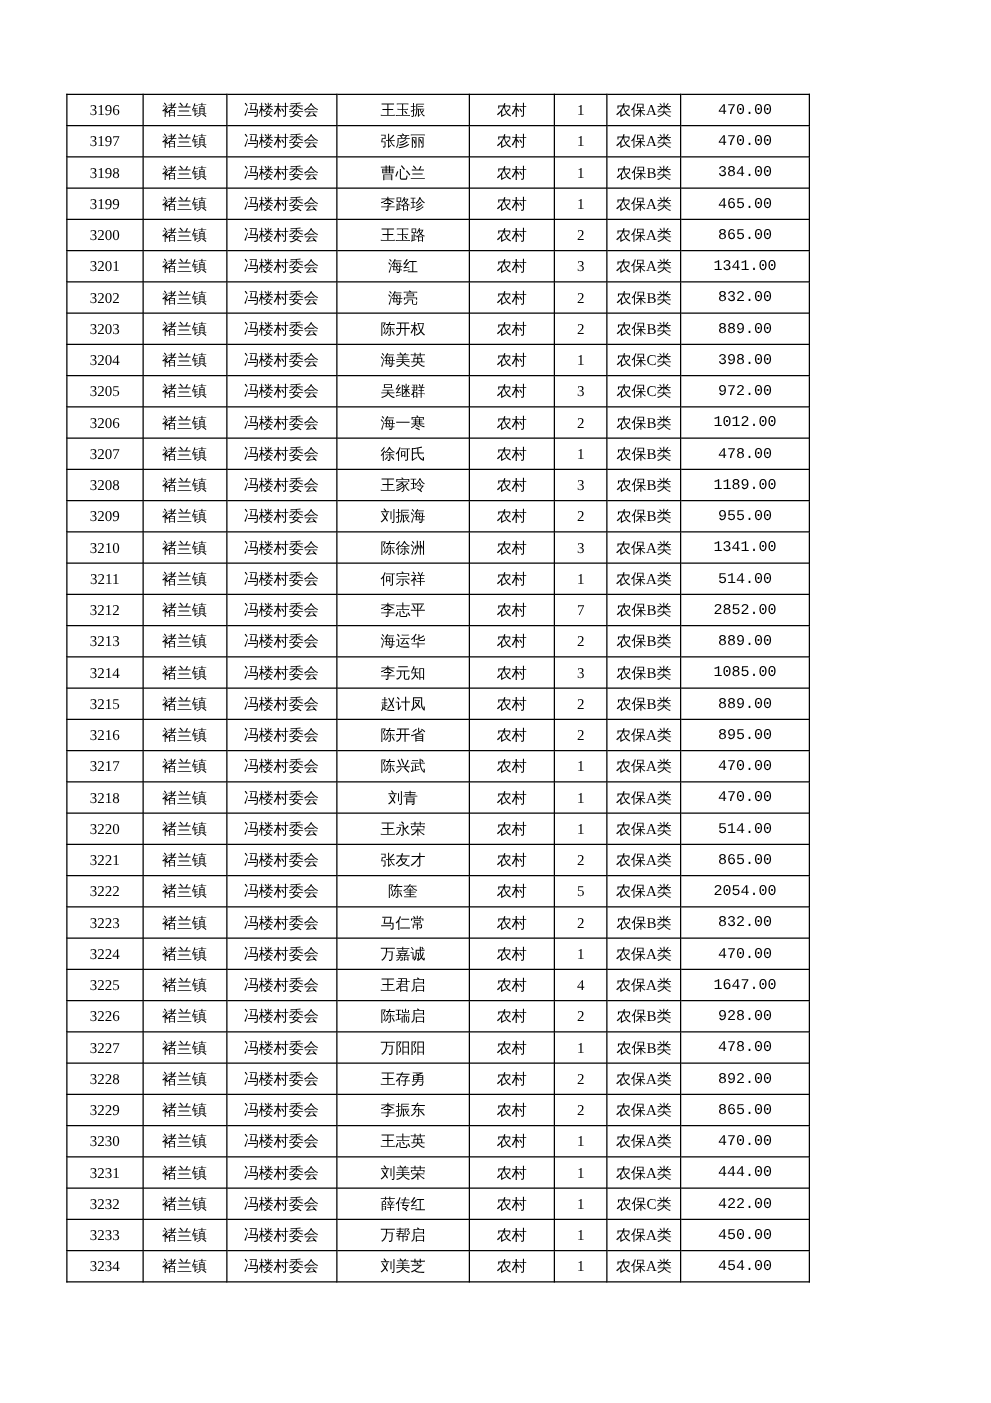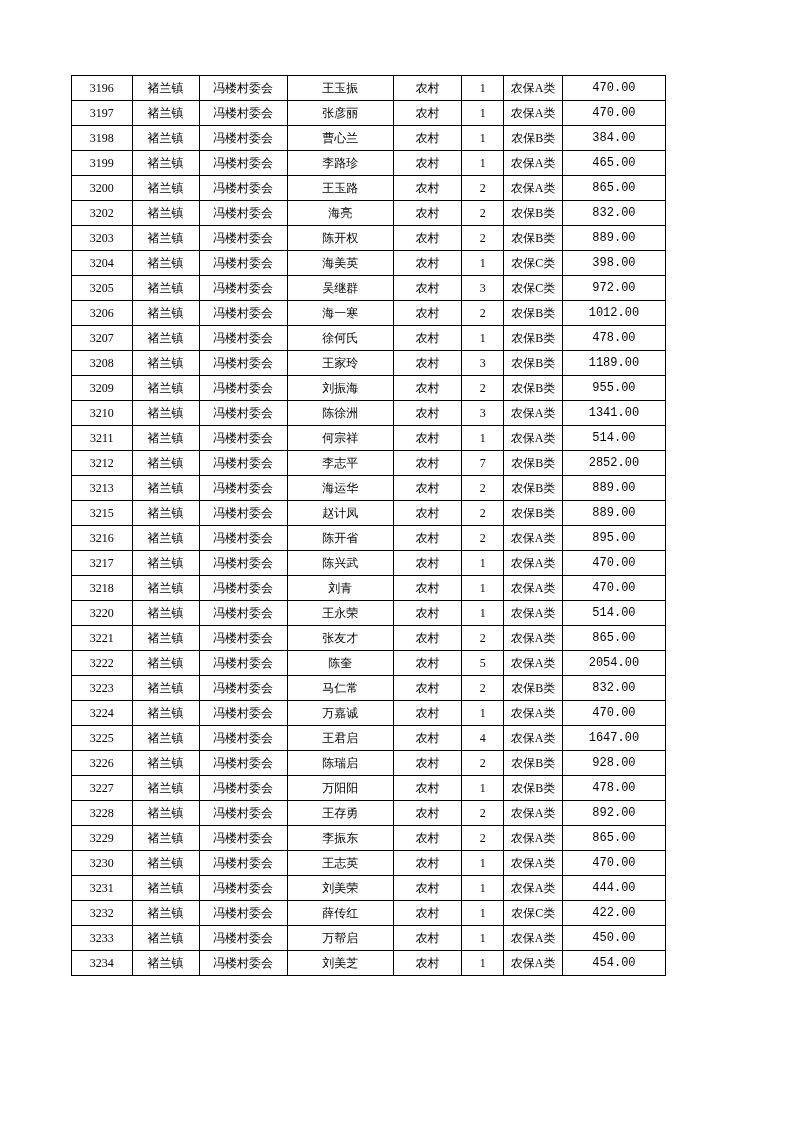--- a/index.html
+++ b/index.html
@@ -11,21 +11,21 @@
   }
   .sheet {
     position: relative;
     width: 793px;
     height: 1122px;
     background: #ffffff;
     overflow: hidden;
   }
   table.payment-table {
     position: absolute;
-    left: 71px;
+    left: 53px;
     top: 75px;
     width: 595px;
     border-collapse: collapse;
     table-layout: fixed;
     padding-left: 16px;
   }
   table.payment-table td {
     border: 1px solid #000000;
     height: 25px;
     text-align: center;
@@ -96,20 +96,30 @@
           <td class="col-0">3200</td>
           <td class="col-1">褚兰镇</td>
           <td class="col-2">冯楼村委会</td>
           <td class="col-3">王玉路</td>
           <td class="col-4">农村</td>
           <td class="col-5">2</td>
           <td class="col-6">农保A类</td>
           <td class="col-7">865.00</td>
         </tr>
         <tr>
+          <td class="col-0">3201</td>
+          <td class="col-1">褚兰镇</td>
+          <td class="col-2">冯楼村委会</td>
+          <td class="col-3">海红</td>
+          <td class="col-4">农村</td>
+          <td class="col-5">3</td>
+          <td class="col-6">农保A类</td>
+          <td class="col-7">1341.00</td>
+        </tr>
+        <tr>
           <td class="col-0">3202</td>
           <td class="col-1">褚兰镇</td>
           <td class="col-2">冯楼村委会</td>
           <td class="col-3">海亮</td>
           <td class="col-4">农村</td>
           <td class="col-5">2</td>
           <td class="col-6">农保B类</td>
           <td class="col-7">832.00</td>
         </tr>
         <tr>
@@ -214,20 +224,30 @@
         </tr>
         <tr>
           <td class="col-0">3213</td>
           <td class="col-1">褚兰镇</td>
           <td class="col-2">冯楼村委会</td>
           <td class="col-3">海运华</td>
           <td class="col-4">农村</td>
           <td class="col-5">2</td>
           <td class="col-6">农保B类</td>
           <td class="col-7">889.00</td>
+        </tr>
+        <tr>
+          <td class="col-0">3214</td>
+          <td class="col-1">褚兰镇</td>
+          <td class="col-2">冯楼村委会</td>
+          <td class="col-3">李元知</td>
+          <td class="col-4">农村</td>
+          <td class="col-5">3</td>
+          <td class="col-6">农保B类</td>
+          <td class="col-7">1085.00</td>
         </tr>
         <tr>
           <td class="col-0">3215</td>
           <td class="col-1">褚兰镇</td>
           <td class="col-2">冯楼村委会</td>
           <td class="col-3">赵计凤</td>
           <td class="col-4">农村</td>
           <td class="col-5">2</td>
           <td class="col-6">农保B类</td>
           <td class="col-7">889.00</td>

